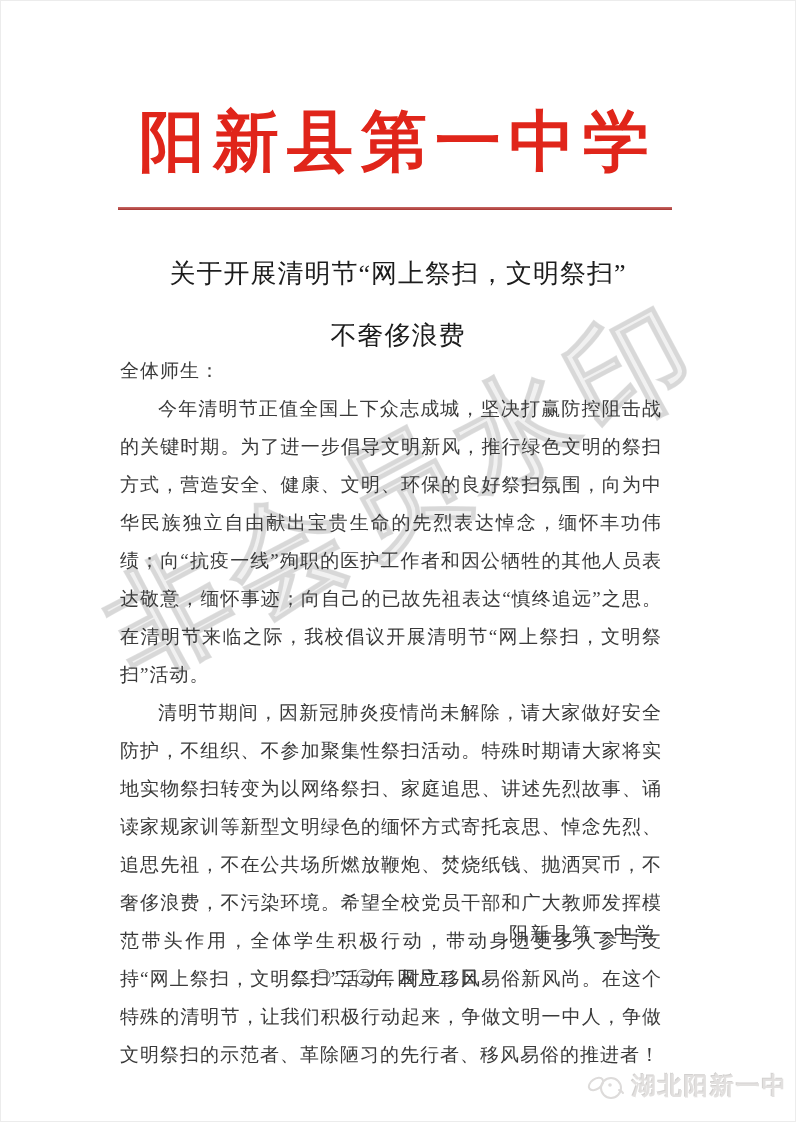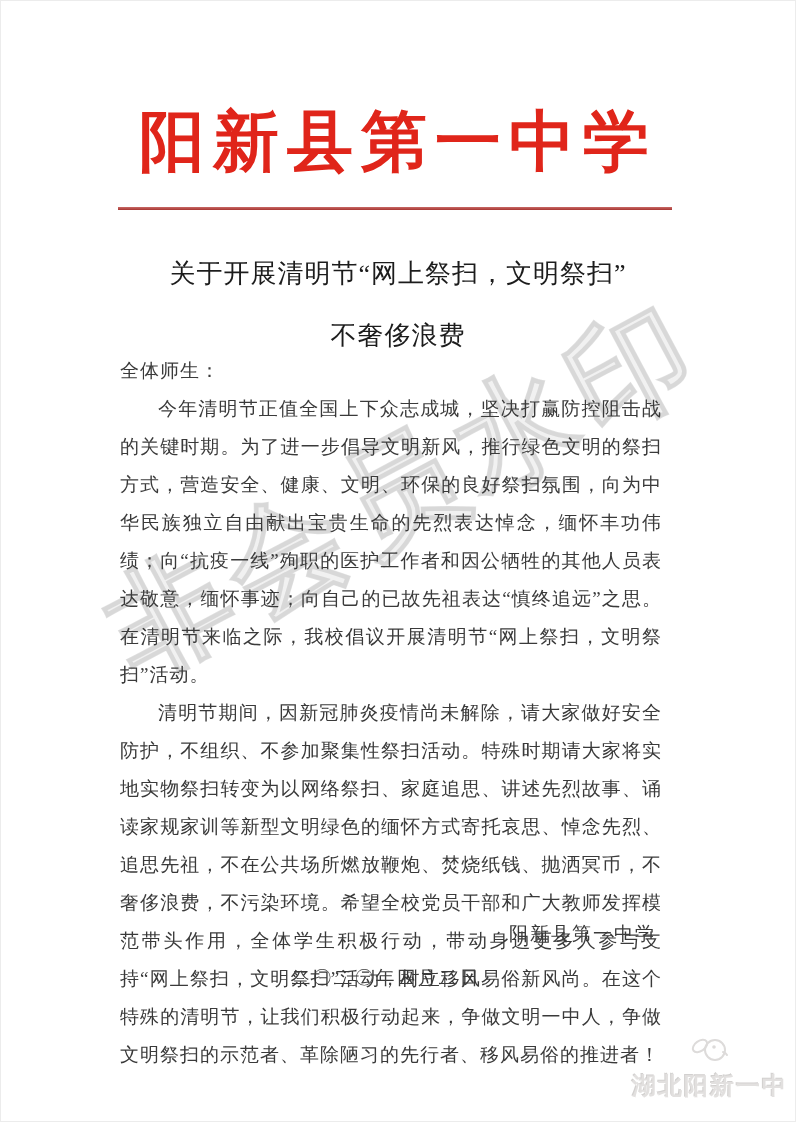--- a/index.html
+++ b/index.html
@@ -109,21 +109,20 @@
   }
   
   .corner-watermark {
     position: absolute;
     right: 8px;
     bottom: 20px;
     display: flex;
     align-items: center;
     gap: 6px;
     z-index: 3;
-    flex-direction: column;
   }
   .corner-watermark .label {
     font-family: "Liberation Sans", "DejaVu Sans", sans-serif;
     font-size: 24px;
     font-weight: bold;
     letter-spacing: 2px;
     color: #e2e0df;
     text-shadow: 1px 1px 0 #ffffff, -1px -1px 0 #d2d0cf;
   }
   .corner-watermark svg { display: block; }

